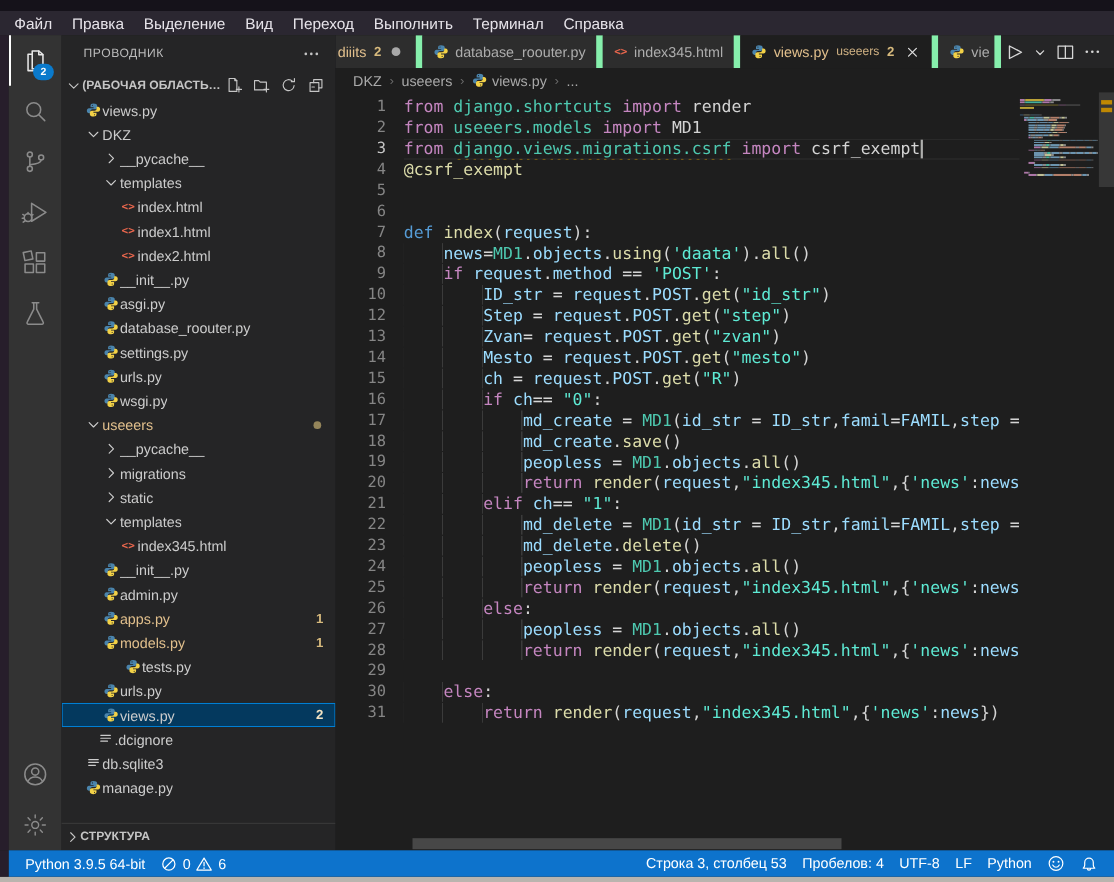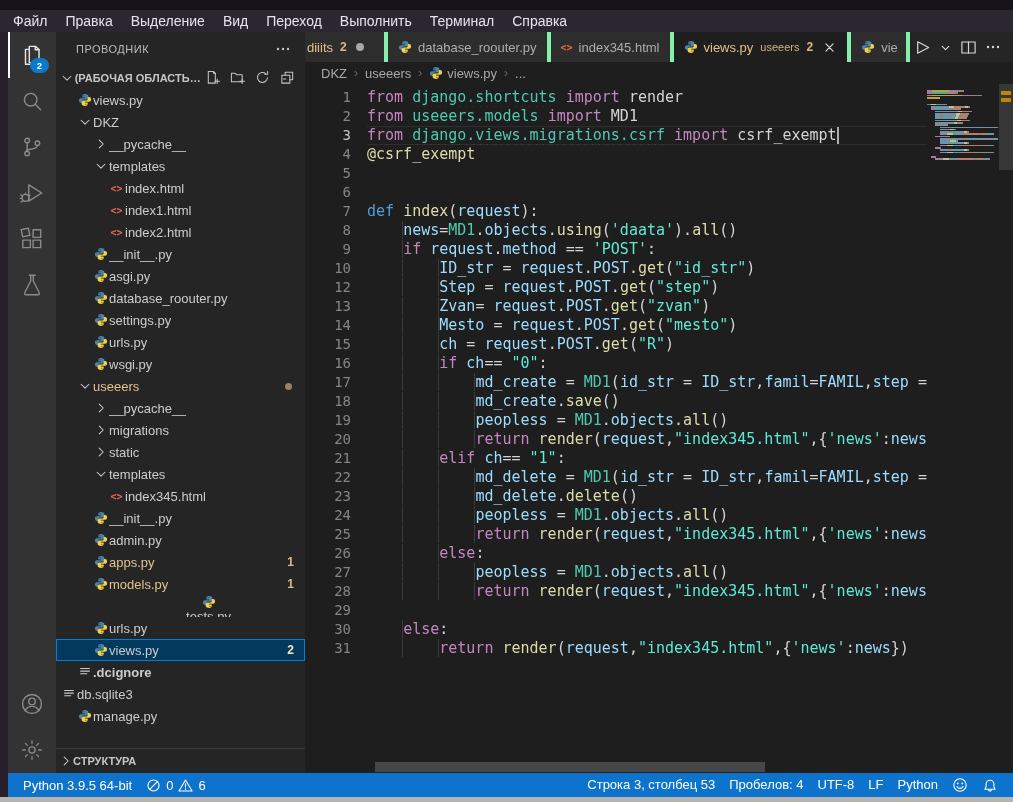--- a/index.html
+++ b/index.html
@@ -41,21 +41,21 @@
   .row .label.modified{color:#e2c08d}
   .badge-num{margin-left:auto;margin-right:11px;color:#d7ba7d;font-weight:bold;font-size:12px}
   .row.selected .badge-num{color:#f2e3c3}
   .mod-dot{width:7px;height:7px;border-radius:50%;background:#94855a;margin-left:auto;margin-right:13px}
   .structure-header{height:24px;flex:none;border-top:1px solid #3a3a3a;display:flex;align-items:center;
                     font-weight:bold;font-size:11px;color:#c5c5c5;padding-left:3px}
   .html-glyph{font-family:"DejaVu Sans Mono",monospace;font-size:10px;font-weight:bold;color:#e8664d}
   
   .editor-col{flex:1;min-width:0;display:flex;flex-direction:column;background:#1e1e1e}
   .tabbar{height:30px;flex:none;background:#252526;display:flex;align-items:stretch;overflow:hidden}
-  .tab{display:flex;align-items:center;padding:0 10px;background:#2d2d2d;border-right:4px solid #86efac;
+  .tab{display:flex;align-items:center;padding:0 10px;background:#2d2d2d;border-right:6px solid #86efac;
        font-size:13px;color:#adadad;white-space:nowrap;cursor:pointer}
   .tab.active{background:#1e1e1e;color:#fff}
   .tab .label.modified{color:#e2c08d}
   .tab .desc{font-size:11px;margin-left:7px;color:#e2c08d;opacity:.9}
   .tab .tbadge{margin-left:7px;font-weight:bold;font-size:12px;color:#d7ba7d}
   .tab .dotmark{width:8px;height:8px;border-radius:50%;background:#a8a8a8;margin-left:9px}
   .tab .close{margin-left:9px;color:#e0e0e0;display:flex}
   .tab .ficon{margin-right:6px;display:flex}
   .tab1{width:76px;overflow:hidden;padding:0 6px 0 2px}
   .tab5{width:48px;overflow:hidden;padding-right:0}
@@ -474,21 +474,21 @@
             <span style="display: flex;">
               <svg width="14" height="14" viewBox="0 0 16 16">
                 <path fill="#4a84ac" d="M7.9 1.2c-2.1 0-3 .9-3 2.1v1.9h3.2v.9H3.3c-1.3 0-2.2 1-2.2 2.6 0 1.6.9 2.6 2.2 2.6h1.5V9.4c0-1.2 1-2.1 2.1-2.1h3c1 0 1.9-.9 1.9-2V3.3c0-1.3-1.5-2.1-3.9-2.1zm-1 1.3a.6.6 0 110 1.2.6.6 0 010-1.2z"></path>
                 <path fill="#f2d147" d="M8.1 14.8c2.1 0 3-.9 3-2.1v-1.9H7.9v-.9h4.8c1.3 0 2.2-1 2.2-2.6 0-1.6-.9-2.6-2.2-2.6h-1.5v1.9c0 1.2-1 2.1-2.1 2.1h-3c-1 0-1.9.9-1.9 2v2c0 1.3 1.5 2.1 3.9 2.1zm1-1.3a.6.6 0 110-1.2.6.6 0 010 1.2z"></path>
               </svg>
             </span>
           </span>
           <span class="label modified">models.py</span>
           <span class="badge-num">1</span>
         </div>
-        <div class="row" style="padding-left: 56px; flex-direction: column;">
+        <div class="row" style="padding-left: 56px;">
           <span class="slot">
             <span style="display: flex;">
               <svg width="14" height="14" viewBox="0 0 16 16">
                 <path fill="#4a84ac" d="M7.9 1.2c-2.1 0-3 .9-3 2.1v1.9h3.2v.9H3.3c-1.3 0-2.2 1-2.2 2.6 0 1.6.9 2.6 2.2 2.6h1.5V9.4c0-1.2 1-2.1 2.1-2.1h3c1 0 1.9-.9 1.9-2V3.3c0-1.3-1.5-2.1-3.9-2.1zm-1 1.3a.6.6 0 110 1.2.6.6 0 010-1.2z"></path>
                 <path fill="#f2d147" d="M8.1 14.8c2.1 0 3-.9 3-2.1v-1.9H7.9v-.9h4.8c1.3 0 2.2-1 2.2-2.6 0-1.6-.9-2.6-2.2-2.6h-1.5v1.9c0 1.2-1 2.1-2.1 2.1h-3c-1 0-1.9.9-1.9 2v2c0 1.3 1.5 2.1 3.9 2.1zm1-1.3a.6.6 0 110-1.2.6.6 0 010 1.2z"></path>
               </svg>
             </span>
           </span>
           <span class="label">tests.py</span>
         </div>
@@ -508,31 +508,31 @@
             <span style="display: flex;">
               <svg width="14" height="14" viewBox="0 0 16 16">
                 <path fill="#4a84ac" d="M7.9 1.2c-2.1 0-3 .9-3 2.1v1.9h3.2v.9H3.3c-1.3 0-2.2 1-2.2 2.6 0 1.6.9 2.6 2.2 2.6h1.5V9.4c0-1.2 1-2.1 2.1-2.1h3c1 0 1.9-.9 1.9-2V3.3c0-1.3-1.5-2.1-3.9-2.1zm-1 1.3a.6.6 0 110 1.2.6.6 0 010-1.2z"></path>
                 <path fill="#f2d147" d="M8.1 14.8c2.1 0 3-.9 3-2.1v-1.9H7.9v-.9h4.8c1.3 0 2.2-1 2.2-2.6 0-1.6-.9-2.6-2.2-2.6h-1.5v1.9c0 1.2-1 2.1-2.1 2.1h-3c-1 0-1.9.9-1.9 2v2c0 1.3 1.5 2.1 3.9 2.1zm1-1.3a.6.6 0 110-1.2.6.6 0 010 1.2z"></path>
               </svg>
             </span>
           </span>
           <span class="label">views.py</span>
           <span class="badge-num">2</span>
         </div>
-        <div class="row" style="padding-left: 20px; font-weight: bold;">
+        <div class="row" style="padding-left: 31px;">
           <span class="slot">
             <span style="display: flex;">
               <svg width="14" height="14" viewBox="0 0 16 16" fill="none" stroke="currentColor" stroke-width="1.2" stroke-linecap="round" stroke-linejoin="round">
                 <path d="M3 4h10M3 7h10M3 10h7"></path>
               </svg>
             </span>
           </span>
           <span class="label">.dcignore</span>
         </div>
-        <div class="row" style="padding-left: 4px;">
+        <div class="row" style="padding-left: 20px;">
           <span class="slot">
             <span style="display: flex;">
               <svg width="14" height="14" viewBox="0 0 16 16" fill="none" stroke="currentColor" stroke-width="1.2" stroke-linecap="round" stroke-linejoin="round">
                 <path d="M3 4h10M3 7h10M3 10h7"></path>
               </svg>
             </span>
           </span>
           <span class="label">db.sqlite3</span>
         </div>
         <div class="row" style="padding-left: 20px;">

